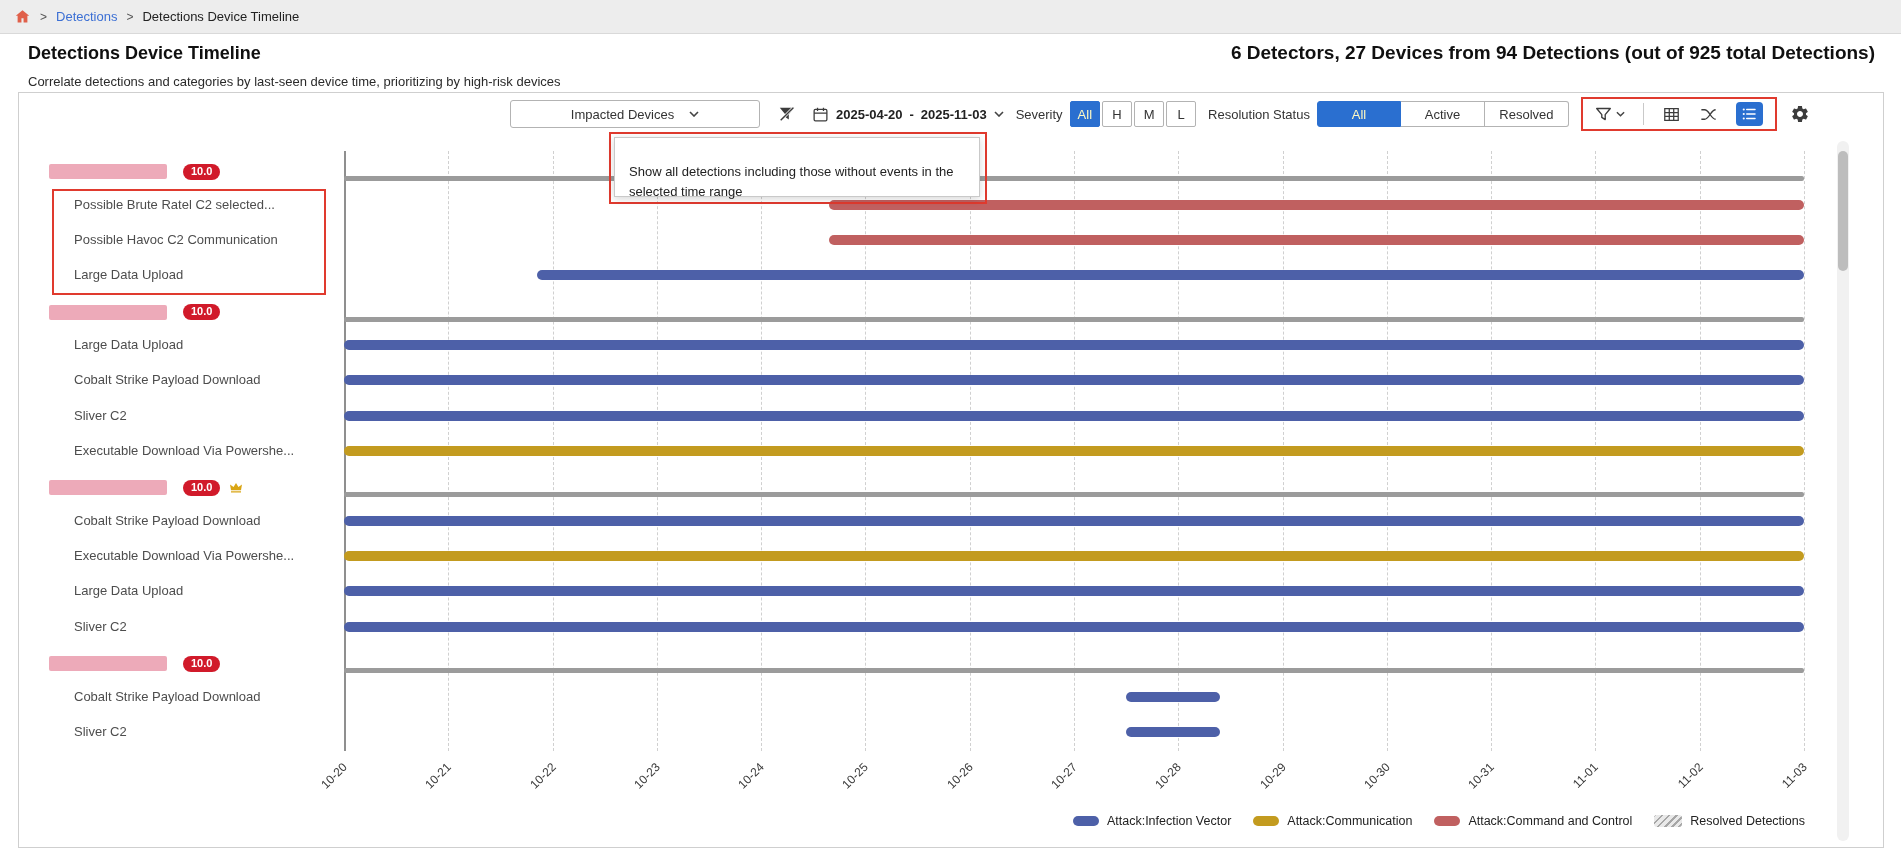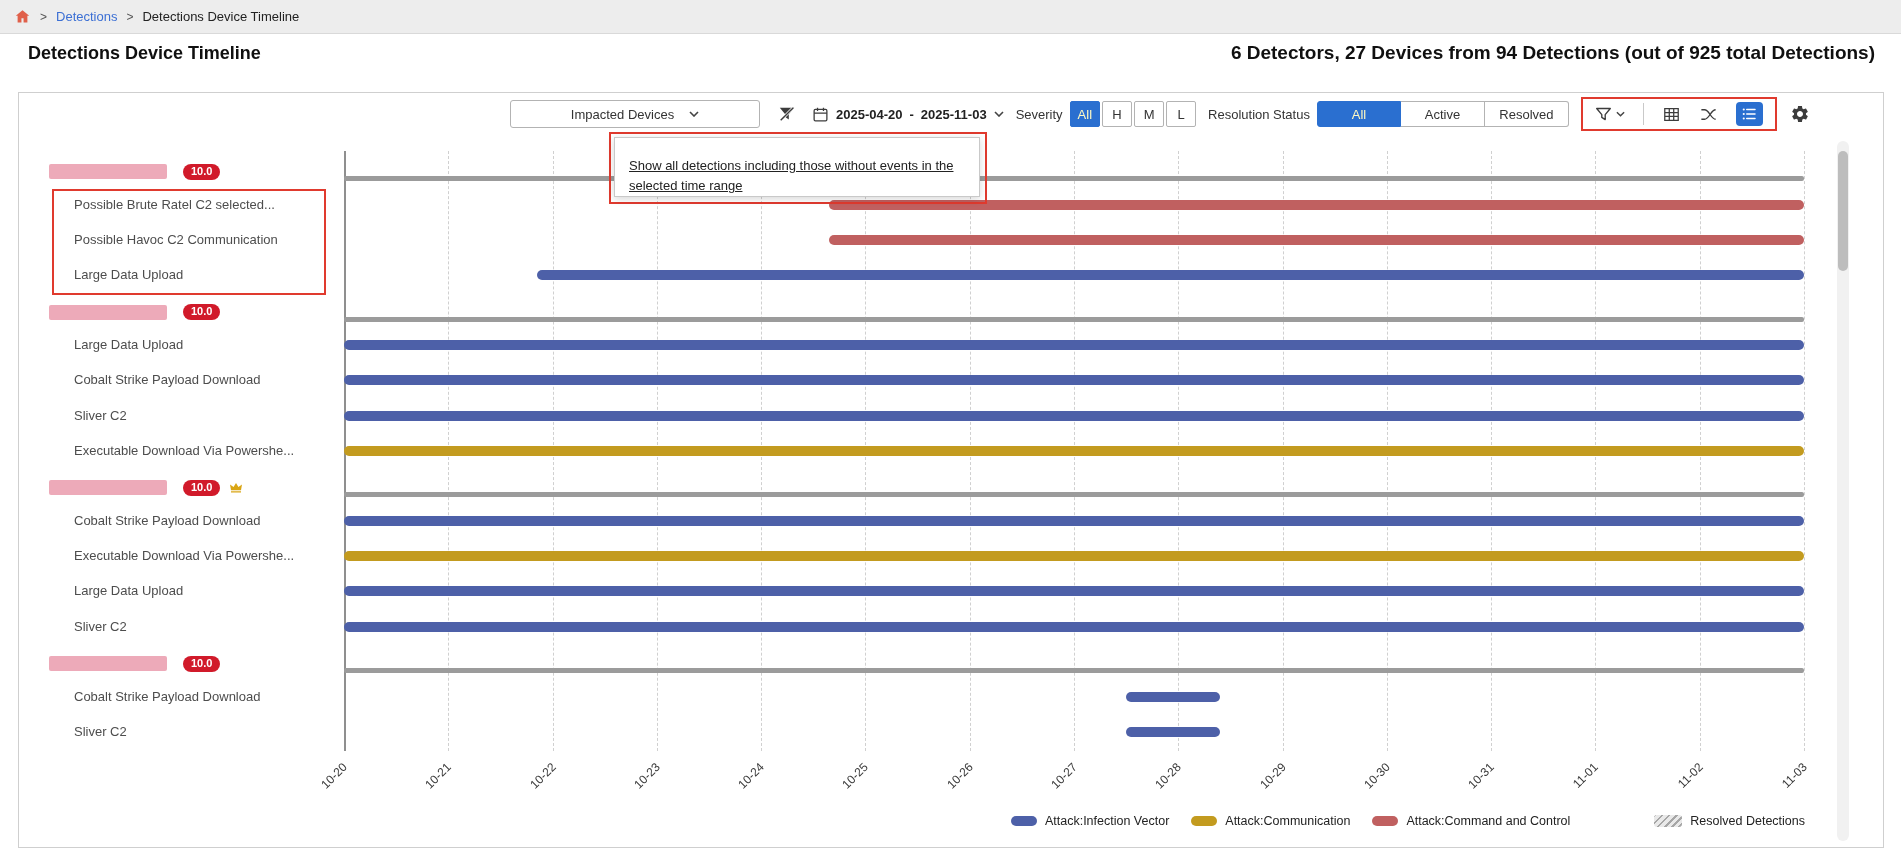--- a/index.html
+++ b/index.html
@@ -35,42 +35,42 @@
   .btn.selected{background:var(--accent);border-color:var(--accent);color:#fef9c3;}
   .icon-cluster{display:flex;align-items:center;gap:18px;padding:3px 12px;border:2px solid var(--annot);
     margin-right:11px;}
   .filter-dd{display:flex;align-items:center;gap:4px;}
   .vdiv{width:1px;height:22px;background:#c9c9c9;}
   .active-view{background:var(--accent);border-radius:4px;width:27px;height:24px;}
   .gear{margin-left:2px;}
   .tooltip-annotation{position:absolute;left:590px;top:39px;width:378px;height:72px;
     border:2px solid var(--annot);z-index:30;box-sizing:border-box;}
   .tooltip{position:absolute;left:3px;top:3px;width:366px;height:60px;background:#fff;
-    border:1px solid #c9c9c9;box-shadow:0 2px 8px rgba(0,0,0,.16);padding:18px 14px;
-    box-sizing:border-box;font-size:13px;color:#222;line-height:1.55;text-decoration:underline;}
+    border:1px solid #c9c9c9;box-shadow:0 2px 8px rgba(0,0,0,.16);padding:24px 14px;
+    box-sizing:border-box;font-size:13px;color:#222;line-height:1.55;}
   .left-annotation{position:absolute;left:33px;top:96px;width:274px;height:106px;
     border:2px solid var(--annot);z-index:20;pointer-events:none;box-sizing:border-box;}
   #grid-layer,#rows-layer{position:absolute;left:0;top:0;width:100%;height:100%;}
   #grid-layer{z-index:1;}
   #rows-layer{z-index:3;}
   .yaxis{position:absolute;left:325px;top:58px;width:2px;height:600px;background:#8f8f8f;z-index:2;}
   .gridline{position:absolute;top:58px;height:600px;width:0;border-left:1px dashed #d0d0d0;}
   .xlabel{position:absolute;width:74px;text-align:right;font-size:12px;color:#3a3a3a;
     transform:rotate(-45deg);transform-origin:100% 0;}
   .device-label{position:absolute;left:30px;height:18px;display:flex;align-items:center;gap:8px;}
   .redact{width:118px;height:15px;border-radius:2px;background:#edaab9;display:inline-block;}
   .risk-badge{color:#fff;font-size:11px;font-weight:bold;padding:1px 8px 2px;border-radius:9px;
     line-height:13px;display:inline-block;margin-left:8px;}
   .det-label{position:absolute;left:55px;width:254px;height:18px;line-height:18px;font-size:13px;
     color:#4d4d4d;white-space:nowrap;overflow:hidden;}
   .bar{position:absolute;border-radius:5px;}
   .legend{position:absolute;top:721px;right:78px;display:flex;align-items:center;gap:22px;
     font-size:12.5px;color:#222;z-index:4;}
   .legend-item{display:flex;align-items:center;gap:8px;white-space:nowrap;}
-  .legend-item.resolved{margin-left:62px;}
+  .legend-item.resolved{}
   .legend-swatch{width:26px;height:10px;border-radius:5px;display:inline-block;}
   .legend-swatch.hatched{width:28px;height:12px;border-radius:3px;
     background:repeating-linear-gradient(135deg,#a6a6a6 0 2px,#e9e9e9 2px 5px);}
   .scrollbar{position:absolute;right:34px;top:48px;width:12px;height:700px;background:#f1f1f1;
     border-radius:6px;z-index:6;}
   .scroll-thumb{position:absolute;left:1px;top:10px;width:10px;height:120px;background:#bdbdbd;
     border-radius:5px;}
 </style>
 </head>
 <body>
@@ -83,20 +83,21 @@
   </span>
   <span class="crumb-sep">&gt;</span>
   <a class="crumb-link">Detections</a>
   <span class="crumb-sep">&gt;</span>
   <span class="crumb-current">Detections Device Timeline</span>
 </div>
 
 <div class="page-header">
   <div class="page-title">Detections Device Timeline</div>
   <div class="page-summary">6 Detectors, 27 Devices from 94 Detections (out of 925 total Detections)</div>
+  <div class="page-subtitle">Correlate detections and categories by last-seen device time, prioritizing by high-risk devices</div>
 </div>
 
 <div class="panel">
 
   <div class="toolbar">
     <div class="dropdown">
       <span>Impacted Devices</span>
       <span class="icon-btn">
         <svg viewBox="0 0 10 6" width="10" height="6" fill="none" stroke="#444" stroke-width="1.6">
             <path d="M1 1l4 4 4-4"></path>

